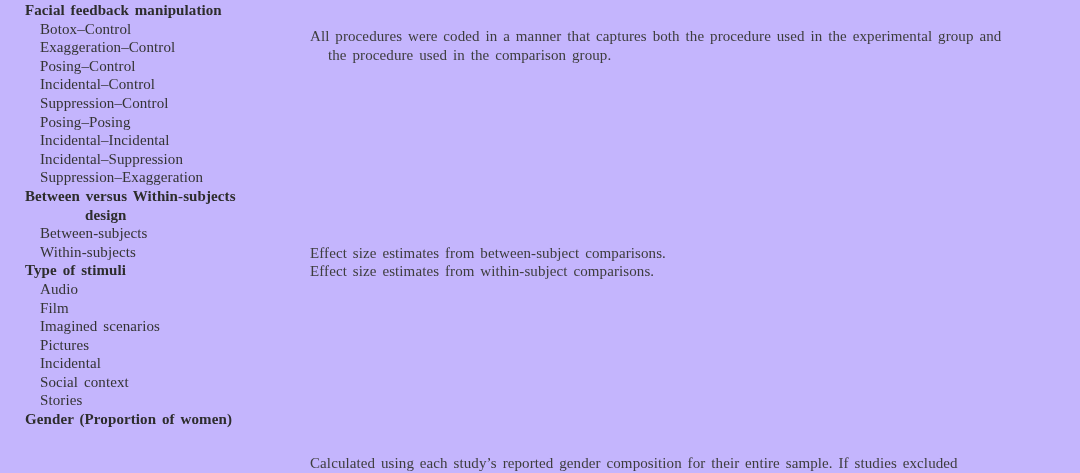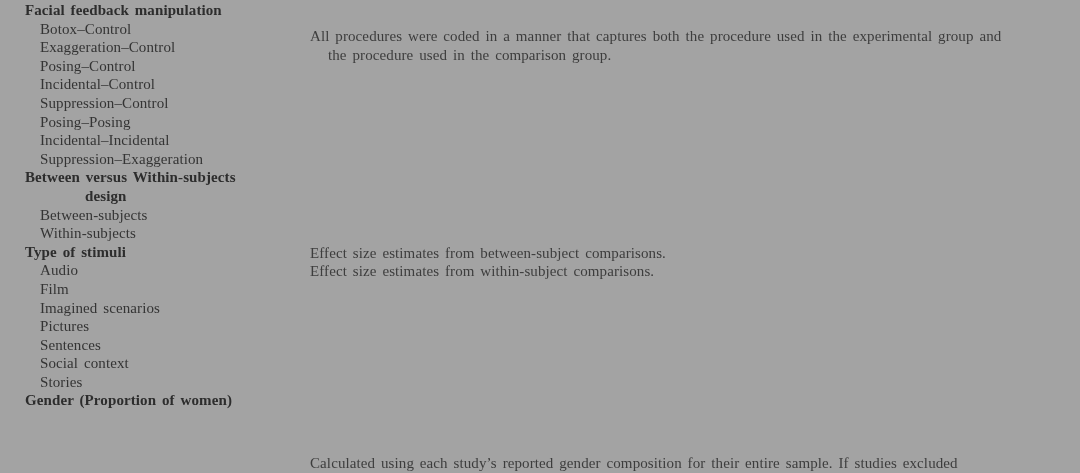--- a/index.html
+++ b/index.html
@@ -4,21 +4,21 @@
 <style>
   html, body {
     margin: 0;
     padding: 0;
     background: #ffffff;
   }
   .page {
     position: relative;
     width: 1080px;
     height: 473px;
-    background: #a3a3a3;
+    background: #c4b5fd;
     overflow: hidden;
     font-family: "Liberation Serif", "DejaVu Serif", serif;
     color: #343434;
     font-size: 15px;
     letter-spacing: 0.1px;
     word-spacing: 2px;
   }
   
   .left-col {
     position: absolute;
@@ -69,31 +69,32 @@
 
   <div class="left-col">
     <div class="row heading">Facial feedback manipulation</div>
     <div class="row item">Botox–Control</div>
     <div class="row item">Exaggeration–Control</div>
     <div class="row item">Posing–Control</div>
     <div class="row item">Incidental–Control</div>
     <div class="row item">Suppression–Control</div>
     <div class="row item">Posing–Posing</div>
     <div class="row item">Incidental–Incidental</div>
+    <div class="row item">Incidental–Suppression</div>
     <div class="row item">Suppression–Exaggeration</div>
     <div class="row heading">Between versus Within-subjects</div>
     <div class="row heading-cont">design</div>
     <div class="row item">Between-subjects</div>
     <div class="row item">Within-subjects</div>
     <div class="row heading">Type of stimuli</div>
     <div class="row item">Audio</div>
     <div class="row item">Film</div>
     <div class="row item">Imagined scenarios</div>
     <div class="row item">Pictures</div>
-    <div class="row item">Sentences</div>
+    <div class="row item">Incidental</div>
     <div class="row item">Social context</div>
     <div class="row item">Stories</div>
     <div class="row heading">Gender (Proportion of women)</div>
   </div>
 
   <div class="desc desc-0">
     <div class="desc-line">All procedures were coded in a manner that captures both the procedure used in the experimental group and</div>
     <div class="desc-line cont">the procedure used in the comparison group.</div>
   </div>
 

